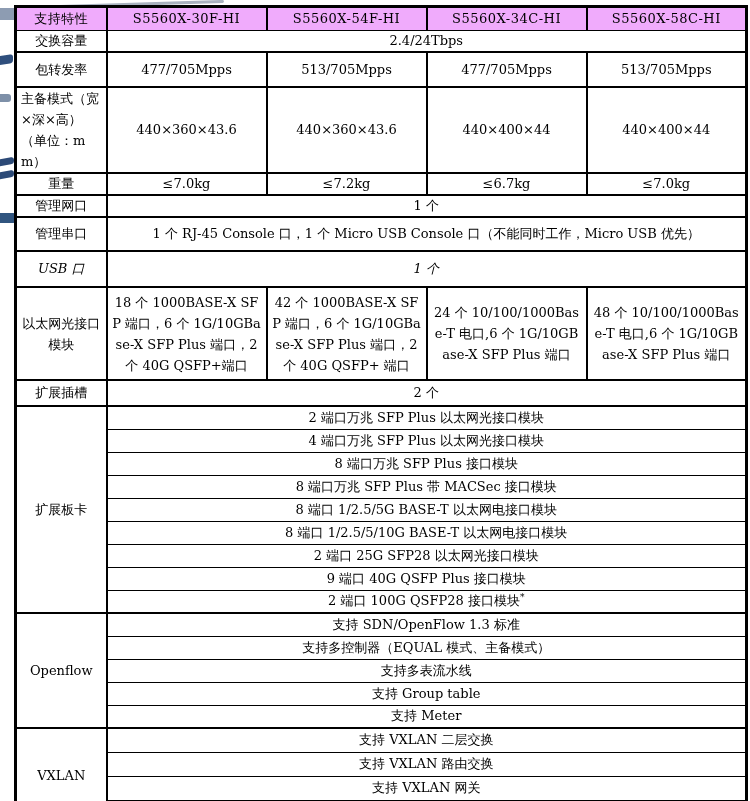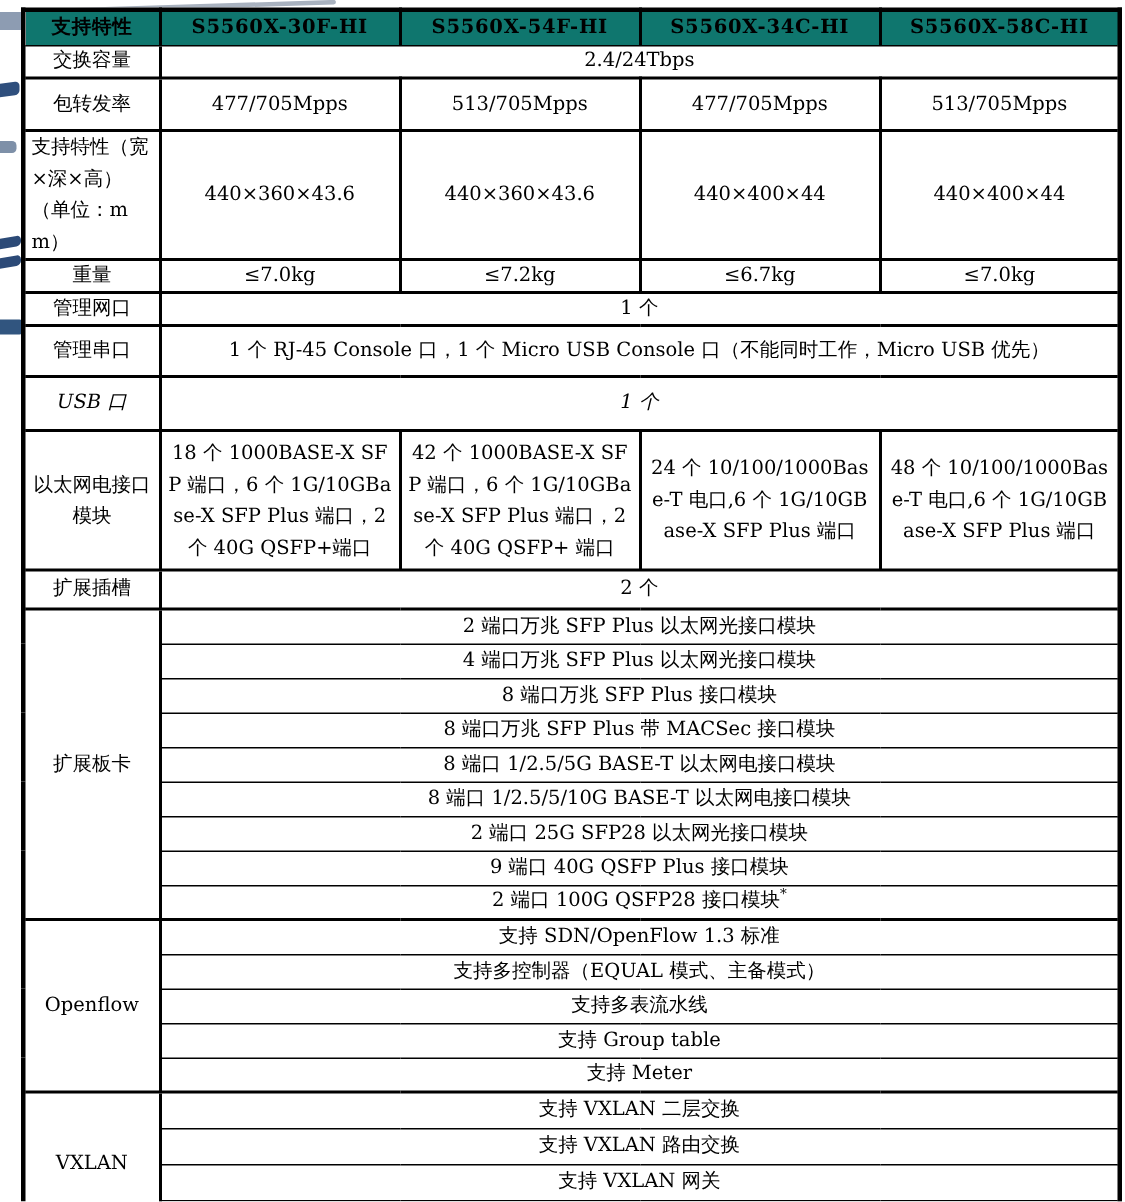--- a/index.html
+++ b/index.html
@@ -26,21 +26,21 @@
     font-size:13px;
   }
   col.c0{width:91px;} col.cm{width:160px;}
   td{
     border:2px solid #000; border-top-width:1px; border-bottom-width:1px;
     text-align:center; vertical-align:middle; padding:0 4px;
     line-height:20px; overflow:hidden;
   }
   tr.bt2 td{border-top-width:2px;}
   td.lbl{font-weight:normal;}
-  td.hdr{background:#0f766e; font-weight:bold; letter-spacing:0.5px;}
+  td.hdr{background:#f0abfc; font-weight:normal; letter-spacing:0.5px;}
   td.left{text-align:left; word-break:break-all; line-height:21px;}
   td.wrap{word-break:break-all; line-height:21px;}
   sup.note{font-size:9px; vertical-align:super; line-height:0;}
 
   .r-header{height:24px;} .r-capacity{height:16px;} .r-rate{height:35px;}
   .r-dim{height:64px;} .r-weight{height:21px;} .r-mgmtnet{height:14px;}
   .r-serial{height:34px;} .r-usb{height:36px;font-style:italic;} .r-panel{height:93px;}
   .r-slot{height:26px;} .r-card{height:23px;} .r-of{height:23px;} .r-vx{height:24px;}
 </style>
 </head>
@@ -81,21 +81,21 @@
 
       <tr class="r-rate bt2">
         <td class="lbl">包转发率</td>
         <td>477/705Mpps</td>
         <td>513/705Mpps</td>
         <td>477/705Mpps</td>
         <td>513/705Mpps</td>
       </tr>
 
       <tr class="r-dim bt2">
-        <td class="lbl left">支持特性（宽×深×高）（单位：mm）</td>
+        <td class="lbl left">主备模式（宽×深×高）（单位：mm）</td>
         <td>440×360×43.6</td>
         <td>440×360×43.6</td>
         <td>440×400×44</td>
         <td>440×400×44</td>
       </tr>
 
       <tr class="r-weight bt2">
         <td class="lbl">重量</td>
         <td>≤7.0kg</td>
         <td>≤7.2kg</td>
@@ -112,21 +112,21 @@
         <td class="lbl">管理串口</td>
         <td colspan="4">1 个 RJ-45 Console 口，1 个 Micro USB Console 口（不能同时工作，Micro USB 优先）</td>
       </tr>
 
       <tr class="r-usb bt2">
         <td class="lbl">USB 口</td>
         <td colspan="4">1 个</td>
       </tr>
 
       <tr class="r-panel bt2">
-        <td class="lbl wrap">以太网电接口模块</td>
+        <td class="lbl wrap">以太网光接口模块</td>
         <td class="wrap">18 个 1000BASE-X SFP 端口，6 个 1G/10GBase-X SFP Plus 端口，2 个 40G QSFP+端口</td>
         <td class="wrap">42 个 1000BASE-X SFP 端口，6 个 1G/10GBase-X SFP Plus 端口，2 个 40G QSFP+ 端口</td>
         <td class="wrap">24 个 10/100/1000Base-T 电口,6 个 1G/10GBase-X SFP Plus 端口</td>
         <td class="wrap">48 个 10/100/1000Base-T 电口,6 个 1G/10GBase-X SFP Plus 端口</td>
       </tr>
 
       <tr class="r-slot bt2">
         <td class="lbl">扩展插槽</td>
         <td colspan="4">2 个</td>
       </tr>

